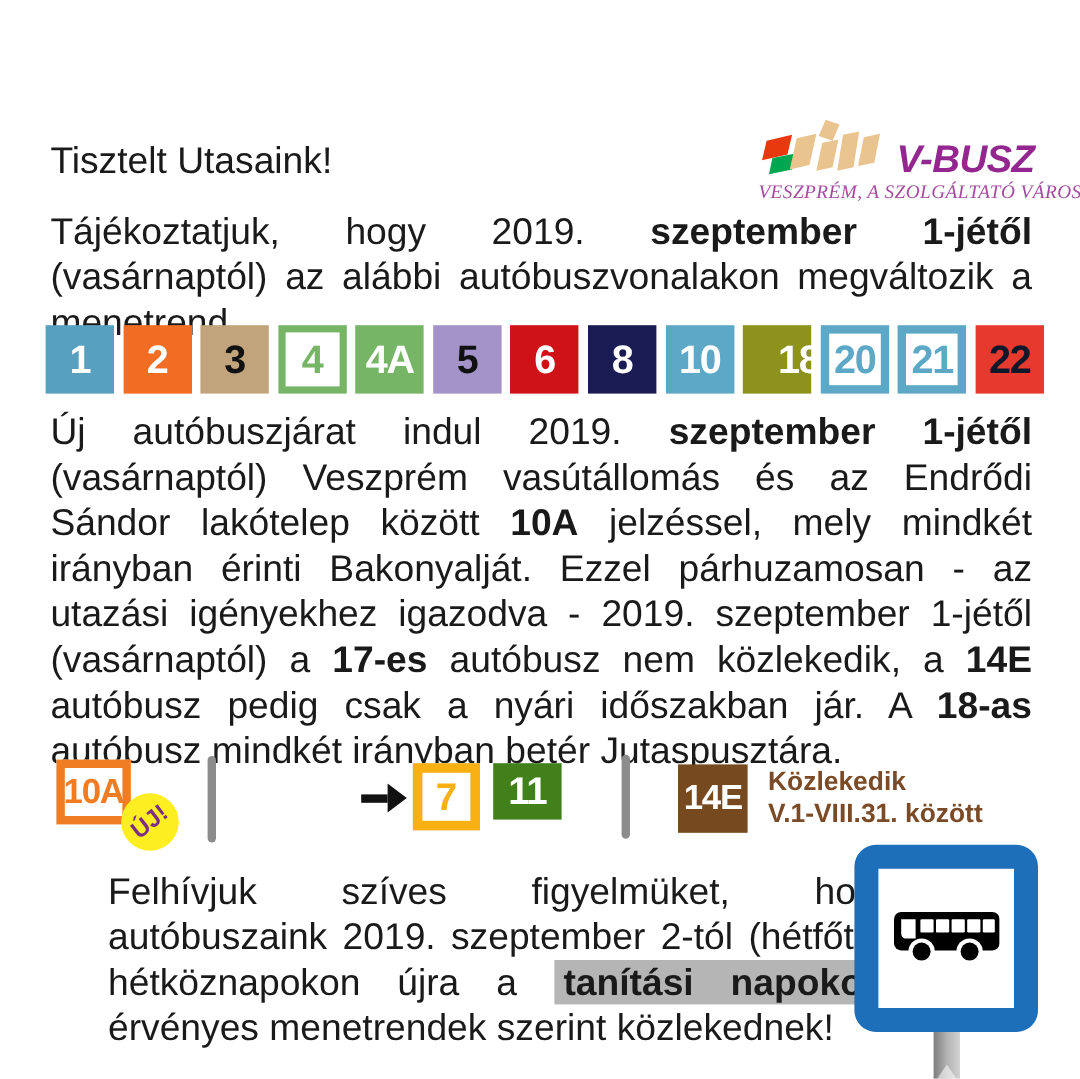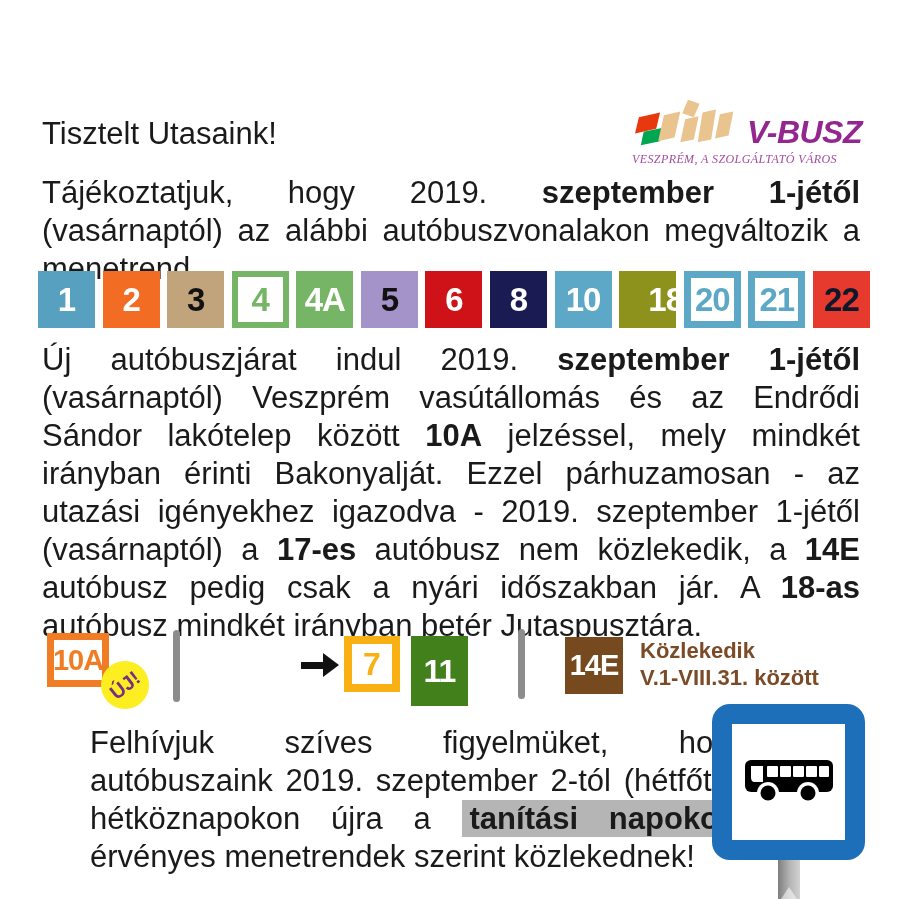--- a/index.html
+++ b/index.html
@@ -8,21 +8,21 @@
     font-family:"Liberation Sans","DejaVu Sans",sans-serif;color:#1a1a1a;
   }
   
   .band{position:absolute;left:0;top:0;width:900px;height:85px;display:flex;align-items:center;justify-content:center;}
   .band h1{margin:0;font-size:42px;font-weight:800;letter-spacing:.5px;white-space:nowrap;}
   
   .greeting{position:absolute;left:42px;top:116px;font-size:31px;}
   .logo{position:absolute;right:38px;top:98px;width:230px;text-align:left;}
   .logo-top{display:flex;align-items:flex-end;justify-content:flex-end;gap:4px;}
   .brand{font-size:32px;font-weight:800;font-style:italic;line-height:1;letter-spacing:-.5px;}
-  .tagline{font-family:"Liberation Serif","DejaVu Serif",serif;font-style:italic;font-size:12px;letter-spacing:.4px;margin-top:4px;white-space:nowrap;}
+  .tagline{font-family:"Liberation Serif","DejaVu Serif",serif;font-style:italic;font-size:16px;letter-spacing:.4px;margin-top:4px;white-space:nowrap;}
   
   .para{position:absolute;left:42px;margin:0;font-size:31px;line-height:38px;text-align:justify;}
   .para b{font-weight:700;}
   .intro{top:174px;width:818px;}
   .main{top:341px;width:818px;}
   .foot{top:724px;width:656px;margin-left:48px;}
   .hl{padding:1px 8px;}
   
   .badge-row{position:absolute;left:38px;top:271px;width:832px;display:flex;justify-content:space-between;}
   .badge{width:57px;height:57px;display:flex;align-items:center;justify-content:center;
@@ -39,21 +39,21 @@
   .vdiv{width:7px;height:72px;background:#8c8c8c;border-radius:4px;top:630px;}
   .d1{left:173px;} .d2{left:518px;top:629px;height:70px;}
   .b17{left:228px;top:634px;width:58px;height:57px;font-size:34px;color:#fff;}
   .strike{position:absolute;left:50%;top:50%;width:100px;height:7px;border-radius:3px;
           transform:translate(-50%,-50%) rotate(46deg);}
   .arrow{left:301px;top:653px;width:38px;height:24px;}
   .arrow::before{content:"";position:absolute;left:0;top:9px;width:22px;height:7px;background:#111;}
   .arrow::after{content:"";position:absolute;right:0;top:0;width:0;height:0;
                 border-left:16px solid #111;border-top:12px solid transparent;border-bottom:12px solid transparent;}
   .b7{left:344px;top:636px;width:56px;height:56px;border:8px solid;background:#fff;font-size:32px;}
-  .b11{left:411px;top:636px;width:57px;height:70px;font-size:32px;color:#fff;letter-spacing:-1px;}
+  .b11{left:411px;top:636px;width:57px;height:47px;font-size:32px;color:#fff;letter-spacing:-1px;}
   .b14e{left:565px;top:637px;width:58px;height:57px;font-size:29px;color:#fff;letter-spacing:-1px;}
   .note{left:640px;top:637px;font-size:22px;font-weight:700;line-height:27px;white-space:nowrap;}
   
   .sign{left:712px;top:704px;width:153px;height:156px;border:20px solid;border-radius:18px;background:#fff;
         display:flex;align-items:center;justify-content:center;}
   .post{left:778px;top:860px;width:22px;height:39px;background:linear-gradient(90deg,#7e7e7e 0%,#b6b6b6 55%,#d2d2d2 100%);}
   .post::after{content:"";position:absolute;left:3px;bottom:0;width:0;height:0;
                border-left:8px solid transparent;border-right:8px solid transparent;border-bottom:12px solid rgba(255,255,255,.55);}
 </style>
 </head>

